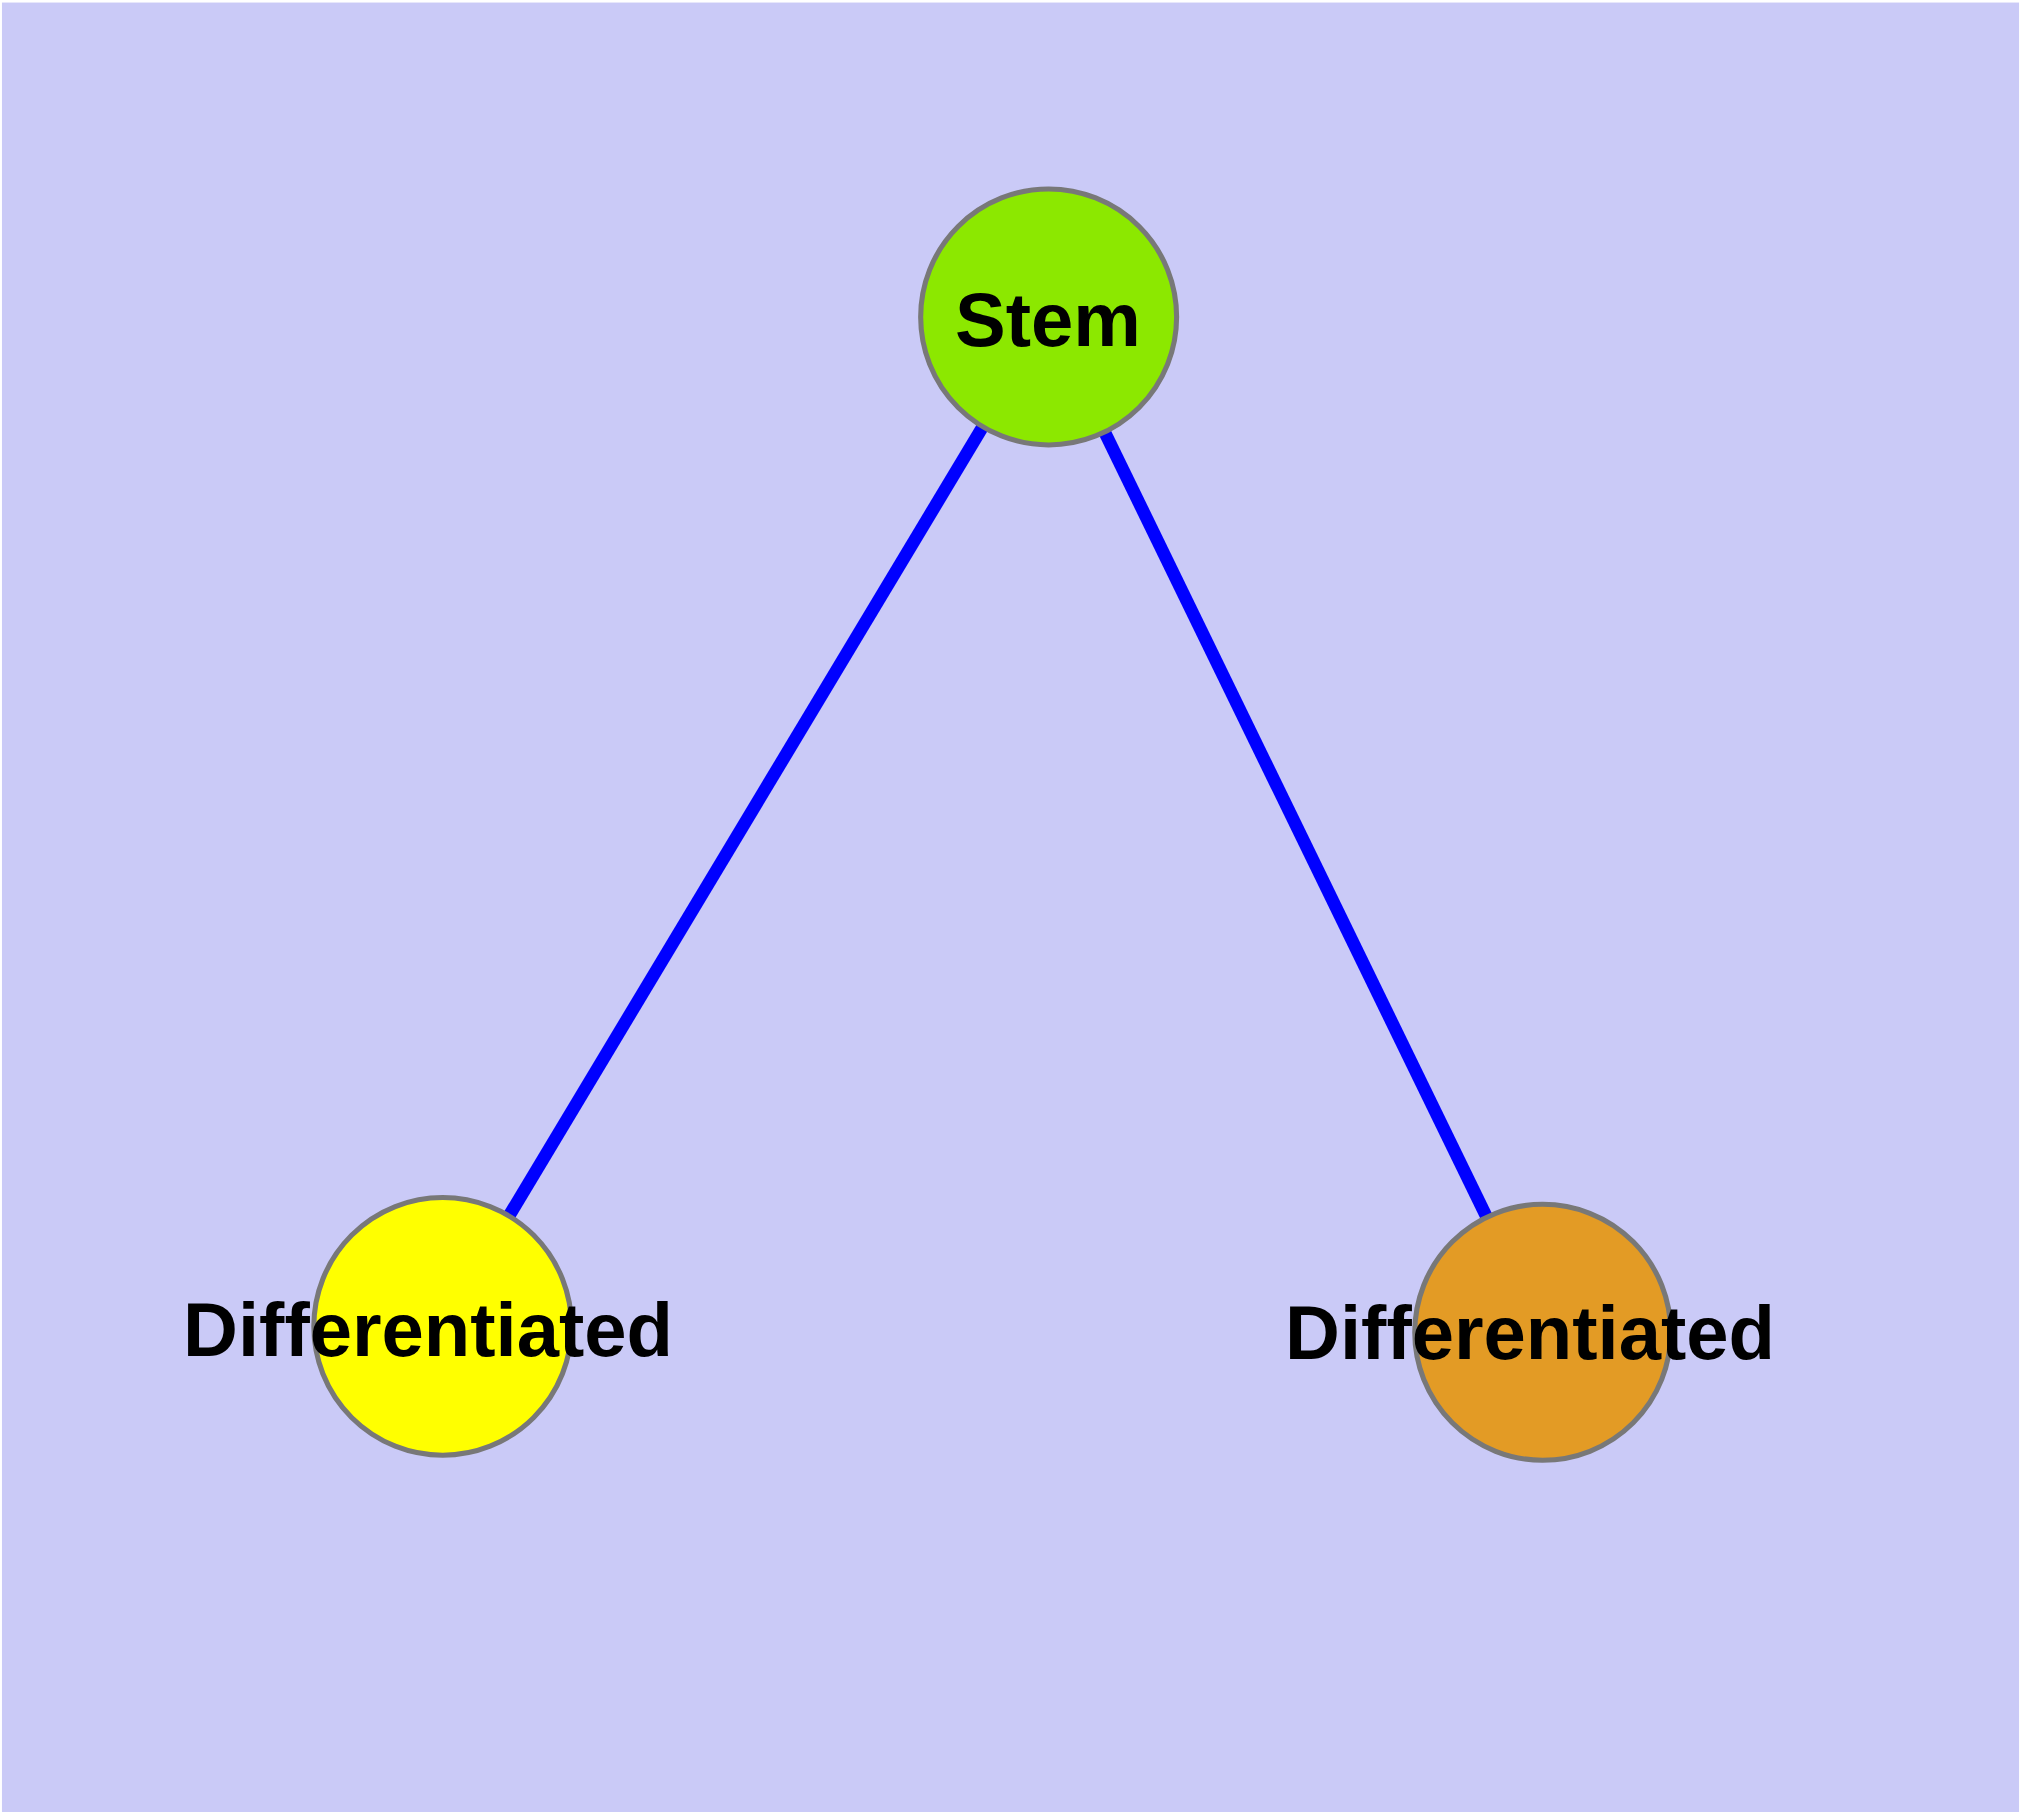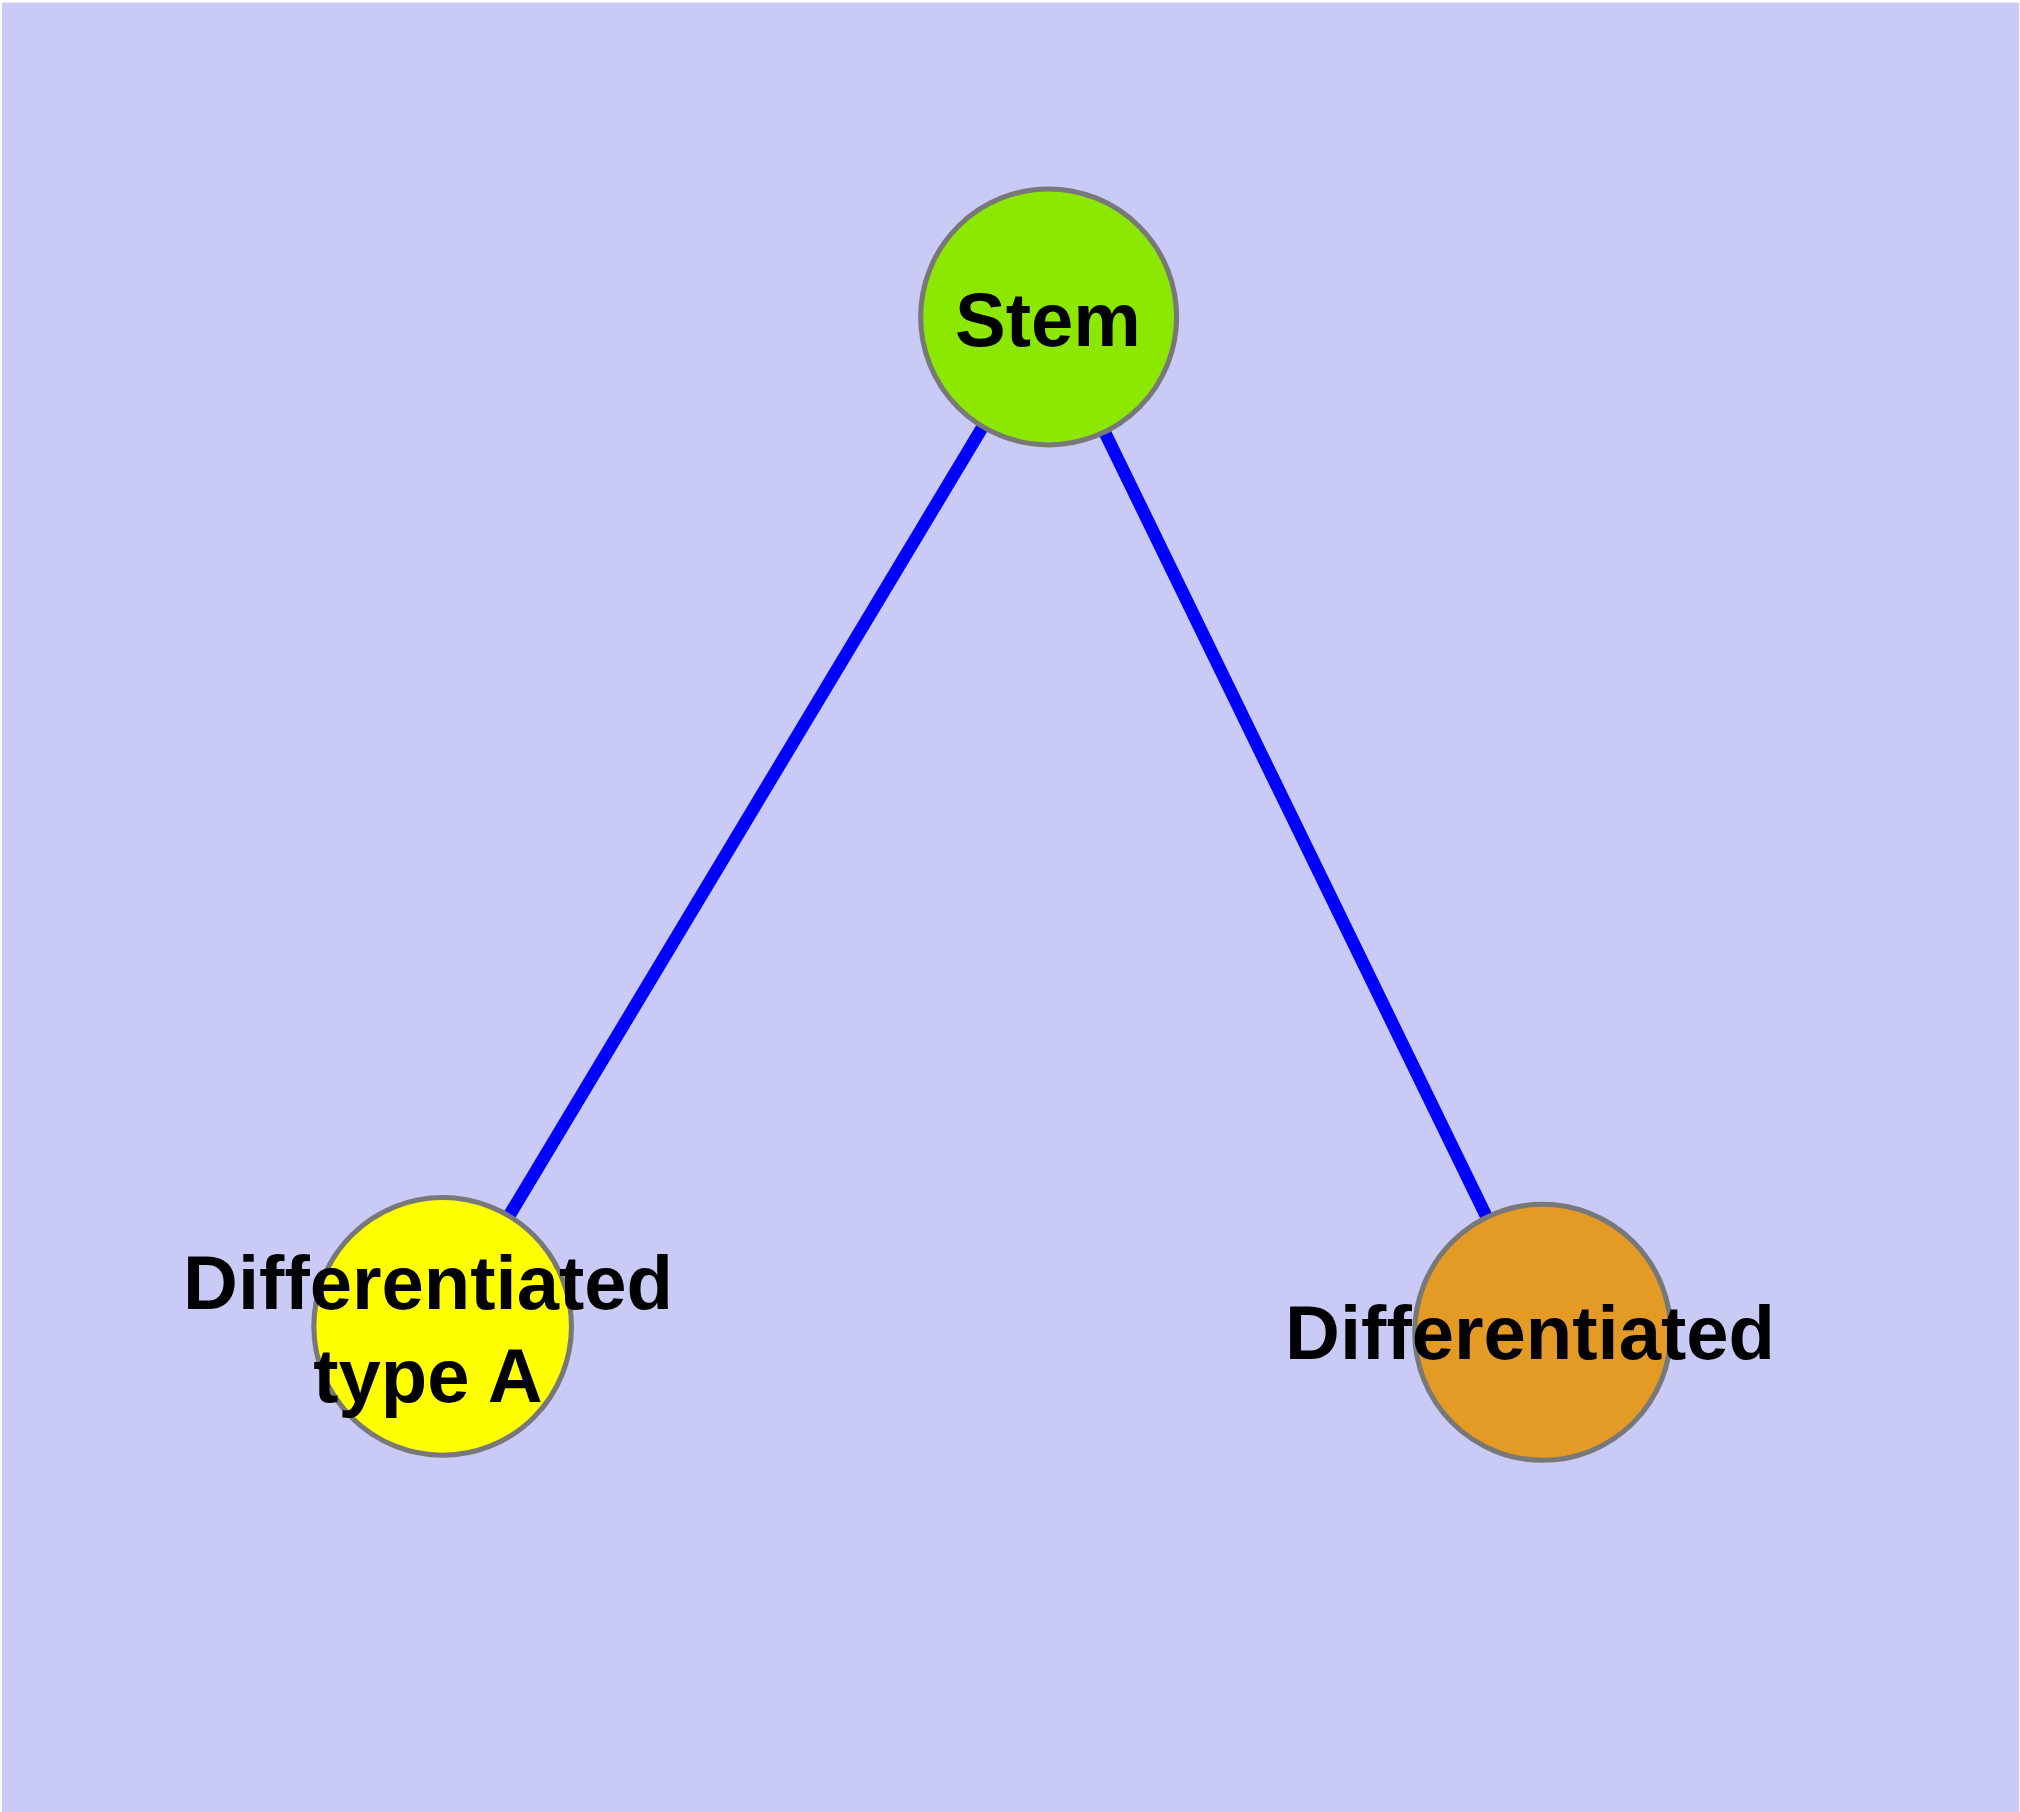--- a/index.html
+++ b/index.html
@@ -65,21 +65,20 @@
 
     <circle class="node-circle" cx="1820" cy="1572" r="151" fill="#E39B25" stroke="#787878"></circle>
   </svg>
 
   <div class="node-label label-stem">
     <div>Stem</div>
   </div>
 
   <div class="node-label label-type-a">
     <div>Differentiated</div>
-    <div>type A</div>
   </div>
 
   <div class="node-label label-type-b">
     <div>Differentiated</div>
   </div>
 
 </div>
 
 
 </body></html>

